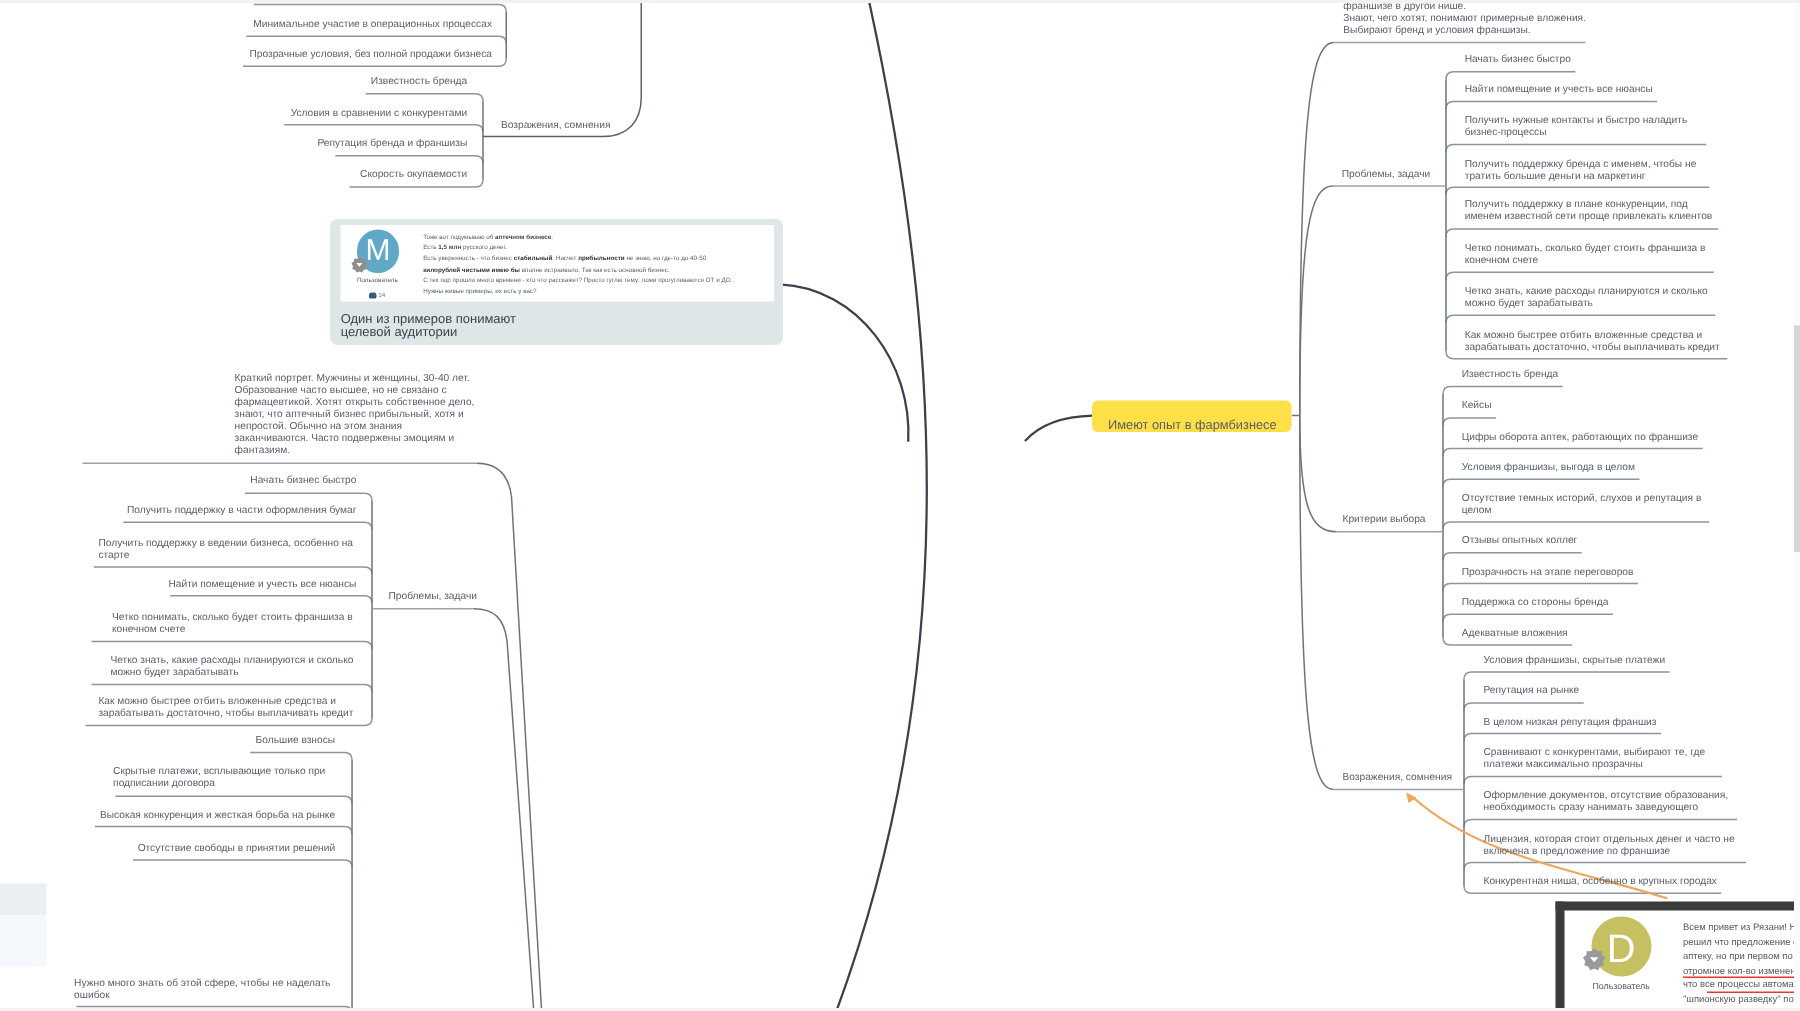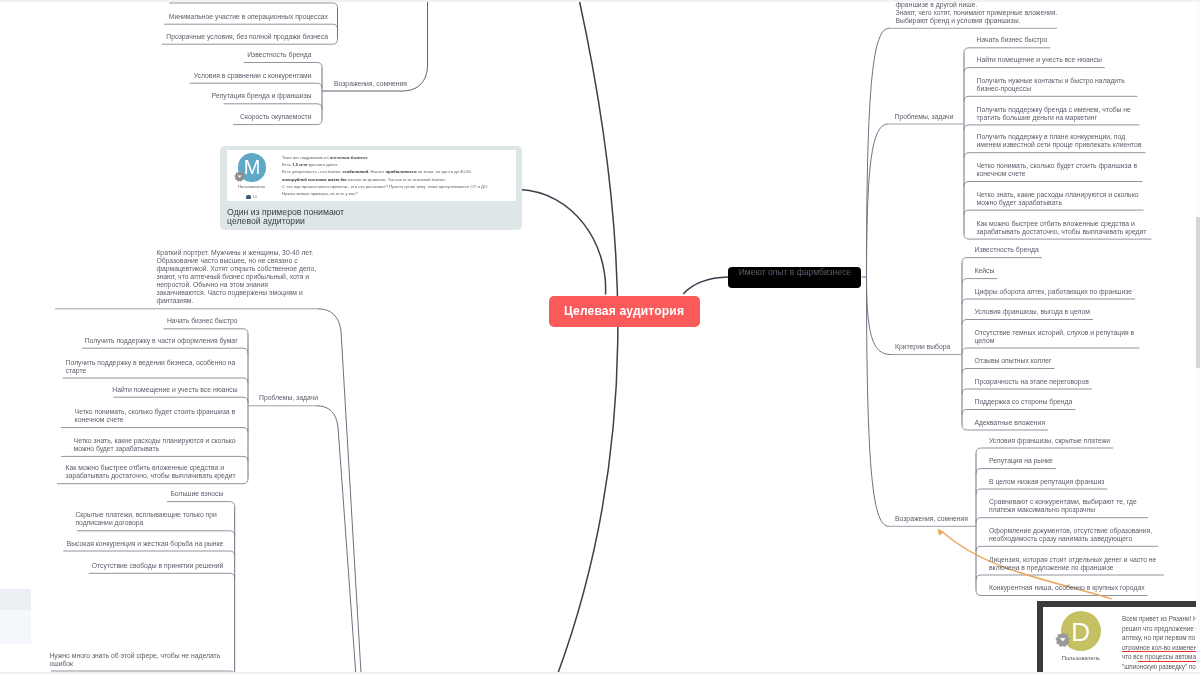--- a/index.html
+++ b/index.html
@@ -4,22 +4,22 @@
 <title>Mindmap</title>
 <style>
 html,body{margin:0;padding:0;background:#ffffff;}
 body{width:1200px;height:674px;overflow:hidden;font-family:"Liberation Sans",sans-serif;}
 #canvas{position:relative;width:1200px;height:674px;background:#ffffff;overflow:hidden;}
 #links{position:absolute;left:0;top:0;width:1200px;height:674px;}
 .tnode{position:absolute;color:#5a5e6a;font-size:6.8px;line-height:8px;}
 .tnode span{display:block;}
 .root-node{position:absolute;background:#fb5a5a;border-radius:5px;color:#ffffff;font-weight:bold;
   font-size:11px;display:flex;align-items:center;justify-content:center;letter-spacing:.15px;}
-.pill{position:absolute;background:#000000;border-radius:4px;color:#5a5e6a;font-size:6.8px;
-  display:flex;align-items:flex-start;justify-content:center;}
+.pill{position:absolute;background:#fde047;border-radius:4px;color:#5a5e6a;font-size:6.8px;
+  display:flex;align-items:flex-end;justify-content:center;}
 .imgcard{position:absolute;background:#dfe6e8;border-radius:5px;}
 .imgcard .shot{position:absolute;background:#ffffff;overflow:hidden;}
 .imgcard .cap{position:absolute;color:#3d4149;font-size:8.4px;line-height:10.6px;}
 </style>
 </head>
 <body>
 
 <div id="canvas">
   <svg id="links" viewBox="0 0 1200 674">
       <path d="M169.2 3.0H332.5Q337.5 3.0 337.5 8.0" fill="none" stroke="#8e959e" stroke-width="1" stroke-linecap="butt" stroke-linejoin="round"></path>
@@ -148,23 +148,20 @@
     </div>
     <div class="tnode" style="right: 976.6px; white-space: nowrap; text-align: left; top: 539.6px;">
       <span>Высокая конкуренция и жесткая борьба на рынке</span>
     </div>
     <div class="tnode" style="right: 976.6px; white-space: nowrap; text-align: left; top: 561.9px;">
       <span>Отсутствие свободы в принятии решений</span>
     </div>
     <div class="tnode" style="right: 976.6px; width: 174px; text-align: left; top: 651.6px;">
       <span>Нужно много знать об этой сфере, чтобы не наделать ошибок</span>
     </div>
-    <div class="root-node" style="left: 548.5px; top: 295.6px; width: 151px; height: 31px; font-size: 12.1px;">
-      <span>Целевая аудитория</span>
-    </div>
     <div class="pill" style="left: 728.4px; top: 266.6px; width: 133px; height: 21.1px; font-size: 8.55px;">
       <span>Имеют опыт в фармбизнесе</span>
     </div>
     <div class="tnode" style="left: 895.5px; width: 190px; text-align: left; top: 0.9px; white-space: pre-line;"><span>франшизе в другой нише.
 Знают, чего хотят, понимают примерные вложения.
 Выбирают бренд и условия франшизы.</span></div>
     <div class="tnode" style="left: 976.5px; white-space: nowrap; text-align: left; top: 36.4px;">
       <span>Начать бизнес быстро</span>
     </div>
     <div class="tnode" style="left: 976.5px; white-space: nowrap; text-align: left; top: 56.2px;">

